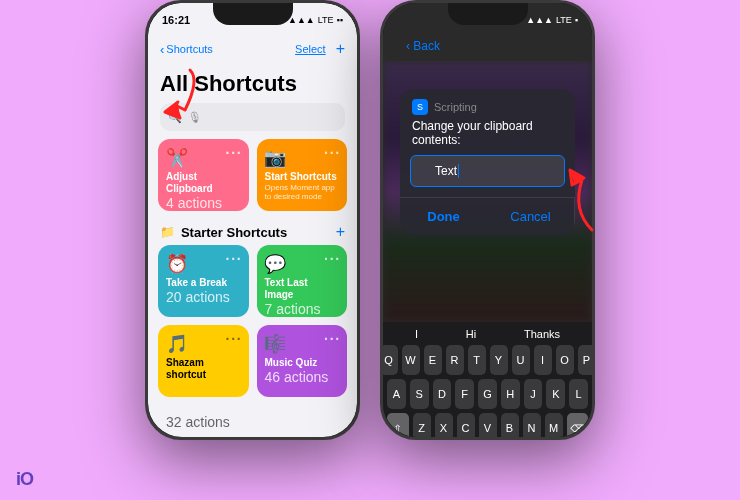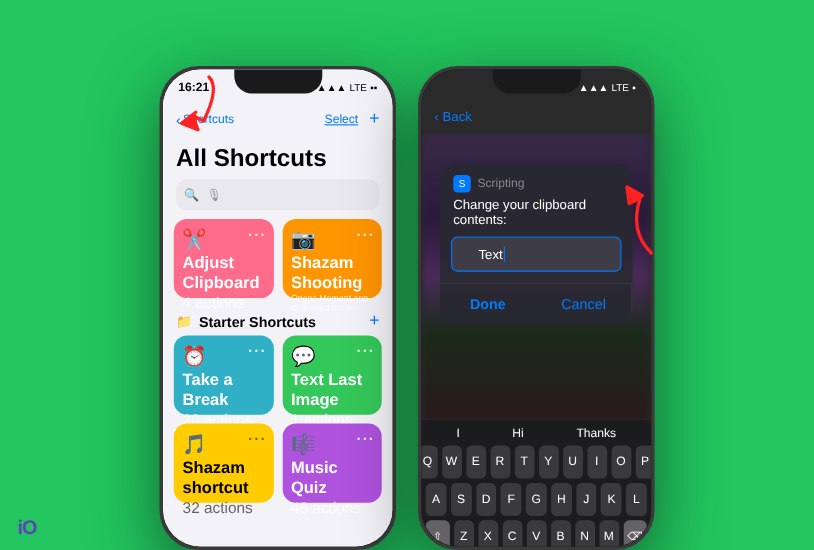--- a/index.html
+++ b/index.html
@@ -182,21 +182,21 @@
       font-weight: 700;
       letter-spacing: 1px;
     }
 
     .card-icon {
       font-size: 18px;
       margin-bottom: 2px;
     }
 
     .card-name {
-      font-size: 15px;
+      font-size: 10px;
       font-weight: 600;
       color: #fff;
       line-height: 1.2;
     }
 
     .card-actions {
       font-size: 14px;
       color: rgba(255,255,255,0.8);
     }
 
@@ -417,32 +417,32 @@
       gap: 3px;
       font-size: 9px;
       color: #fff;
     }
 
     .phone2-nav {
       height: 30px;
       background: #2a2a2a;
       display: flex;
       align-items: center;
-      padding: 0 12px;
+      padding: 0 23px;
     }
 
     .phone2-nav-back {
       color: #007AFF;
       font-size: 12px;
     }
   </style>
 </head>
 <body>
 
-<div style="position:relative; width:740px; height:500px; background:#22c55e; display:flex; align-items:flex-end; justify-content:center; overflow:hidden;">
+<div style="position:relative; width:740px; height:500px; background:#f0abfc; display:flex; align-items:flex-start; justify-content:center; overflow:hidden;">
 
   <div style="display:flex; gap:20px; align-items:center; position:relative;">
 
     <div class="phone">
       <div class="phone-screen phone1-screen">
 
         <div class="status-bar">
           <span class="status-time">16:21</span>
           <div class="status-icons">
             <span>▲▲▲</span>
@@ -472,21 +472,21 @@
         <div class="shortcuts-grid">
           <div class="shortcut-card pink">
             <span class="card-menu">···</span>
             <div class="card-icon">✂️</div>
             <div class="card-name">Adjust Clipboard</div>
             <div class="card-actions">4 actions</div>
           </div>
           <div class="shortcut-card orange">
             <span class="card-menu">···</span>
             <div class="card-icon">📷</div>
-            <div class="card-name">Shazam Shooting</div>
+            <div class="card-name">Start Shortcuts</div>
             <div class="card-actions" style="font-size:8px;">Opens Moment app to desired mode</div>
           </div>
         </div>
 
         <div class="section-header">
           <div class="section-header-left">
             <span class="section-icon">📁</span>
             <span class="section-title">Starter Shortcuts</span>
           </div>
           <span class="section-plus">+</span>
@@ -496,27 +496,27 @@
           <div class="shortcut-card teal">
             <span class="card-menu">···</span>
             <div class="card-icon">⏰</div>
             <div class="card-name">Take a Break</div>
             <div class="card-actions">20 actions</div>
           </div>
           <div class="shortcut-card green">
             <span class="card-menu">···</span>
             <div class="card-icon">💬</div>
             <div class="card-name">Text Last Image</div>
-            <div class="card-actions">1 actions</div>
+            <div class="card-actions">7 actions</div>
           </div>
           <div class="shortcut-card yellow">
             <span class="card-menu" style="color:rgba(0,0,0,0.5);">···</span>
             <div class="card-icon">🎵</div>
             <div class="card-name" style="color:#000;">Shazam shortcut</div>
-            <div class="card-actions" style="color:rgba(0,0,0,0.6);">32 actions</div>
+            <div class="card-actions" style="color:rgba(0,0,0,0.6);margin-top:33px;">32 actions</div>
           </div>
           <div class="shortcut-card purple">
             <span class="card-menu">···</span>
             <div class="card-icon">🎼</div>
             <div class="card-name">Music Quiz</div>
             <div class="card-actions">46 actions</div>
           </div>
         </div>
 
       </div>

